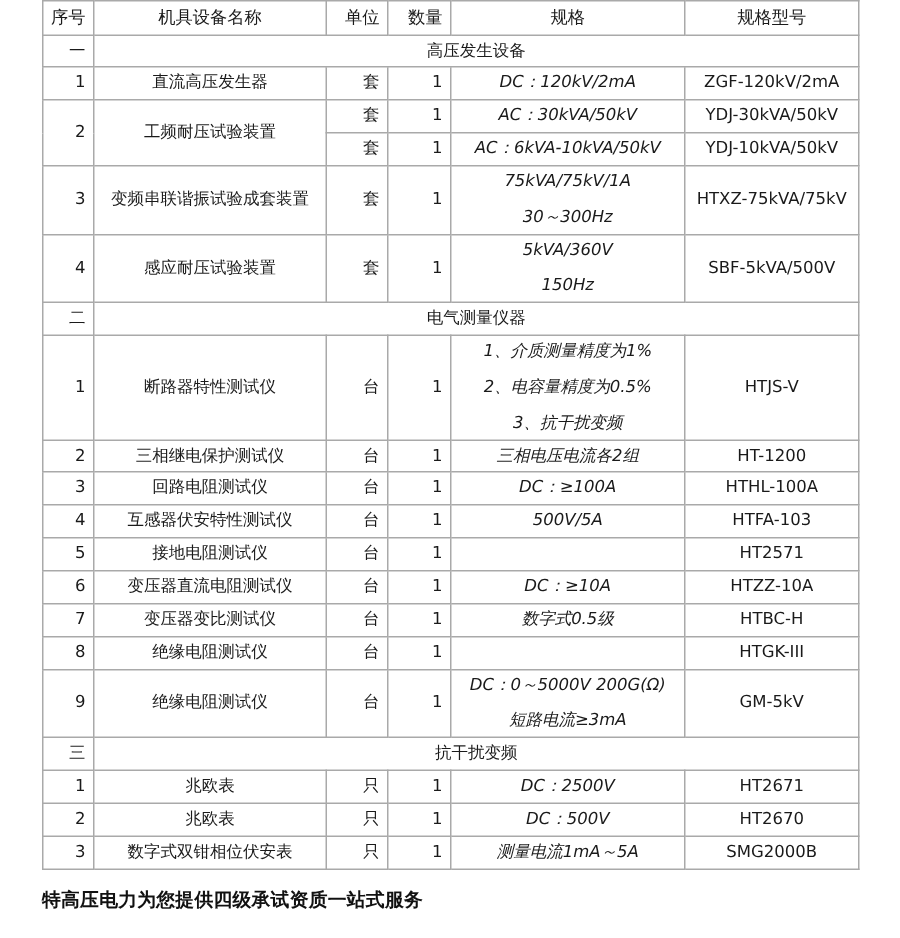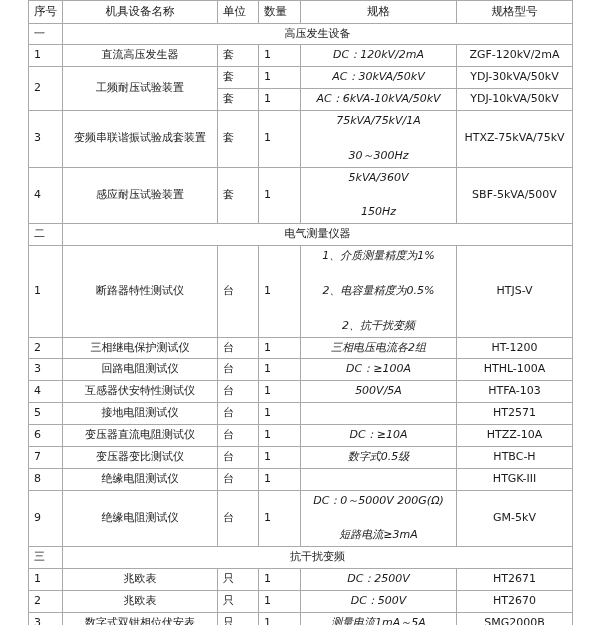--- a/index.html
+++ b/index.html
@@ -49,30 +49,30 @@
     box-sizing: border-box;
   }
   
   col.c-no     { width: 34px; }
   col.c-name   { width: 155px; }
   col.c-unit   { width: 41px; }
   col.c-qty    { width: 42px; }
   col.c-spec   { width: 156px; }
   col.c-model  { width: 116px; }
 
-  .ctr { text-align: left; }
+  .ctr { text-align: right; }
   .lft { text-align: center; }
 
   thead td { font-size: 11.5px; }
 
   tr.section td {
     height: 19px;
   }
   .spec-lines span { display: block; font-style: italic; }
-  .spec-lines span + span { margin-top: 20px; }
+  .spec-lines span + span { margin-top: 9px; }
 
   .footer {
     padding: 12px 28px 0 28px;
     box-sizing: border-box;
   }
   .footer .line1 {
     font-size: 12.5px;
     font-weight: bold;
     color: #111111;
     letter-spacing: 0.2px;
@@ -165,21 +165,21 @@
             <td class="lft" colspan="5">电气测量仪器</td>
           </tr>
           <tr>
             <td class="ctr">1</td>
             <td class="lft">断路器特性测试仪</td>
             <td class="ctr">台</td>
             <td class="ctr">1</td>
             <td class="lft spec-lines">
               <span>1、介质测量精度为1%</span>
               <span>2、电容量精度为0.5%</span>
-              <span>2、抗干扰变频</span>
+              <span>3、抗干扰变频</span>
             </td>
             <td class="lft">HTJS-V</td>
           </tr>
           <tr>
             <td class="ctr">2</td>
             <td class="lft">三相继电保护测试仪</td>
             <td class="ctr">台</td>
             <td class="ctr">1</td>
             <td class="lft spec-lines">
               <span>三相电压电流各2组</span>

